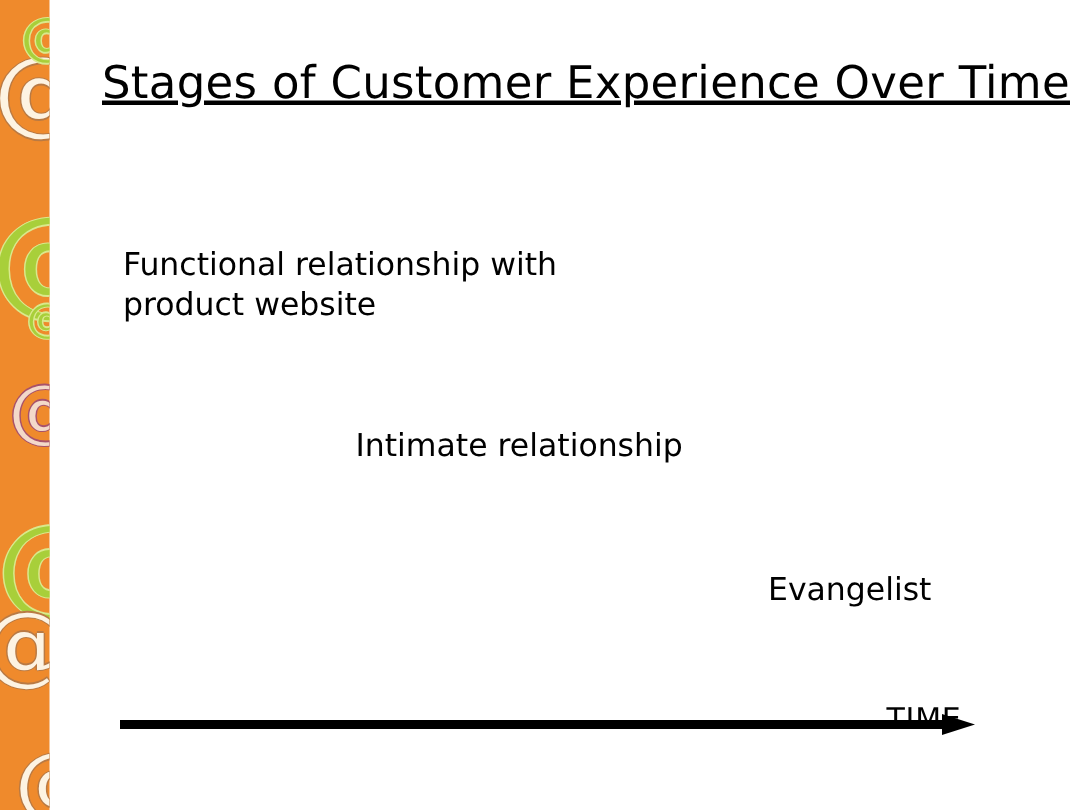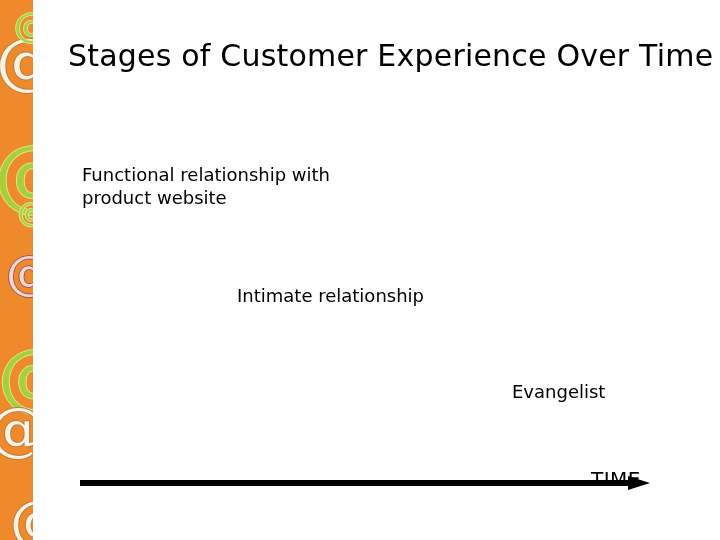--- a/index.html
+++ b/index.html
@@ -70,27 +70,28 @@
   #title {
     position: absolute;
     left: 68px;
     top: 38px;
     width: 620px;
     font-size: 30px;
     font-weight: normal;
     color: #000000;
     letter-spacing: 0.2px;
     white-space: nowrap;
+    text-decoration: underline;
   }
 
   
   .stage {
     position: absolute;
     color: #000000;
-    font-size: 18px;
+    font-size: 21px;
     line-height: 1.28;
     white-space: pre-line;
   }
   #stage-1 { left: 82px;  top: 163px; width: 400px; }
   #stage-2 { left: 237px; top: 284px; width: 400px; }
   #stage-3 { left: 512px; top: 380px; width: 300px; }
 
   
   #time-label {
     position: absolute;

